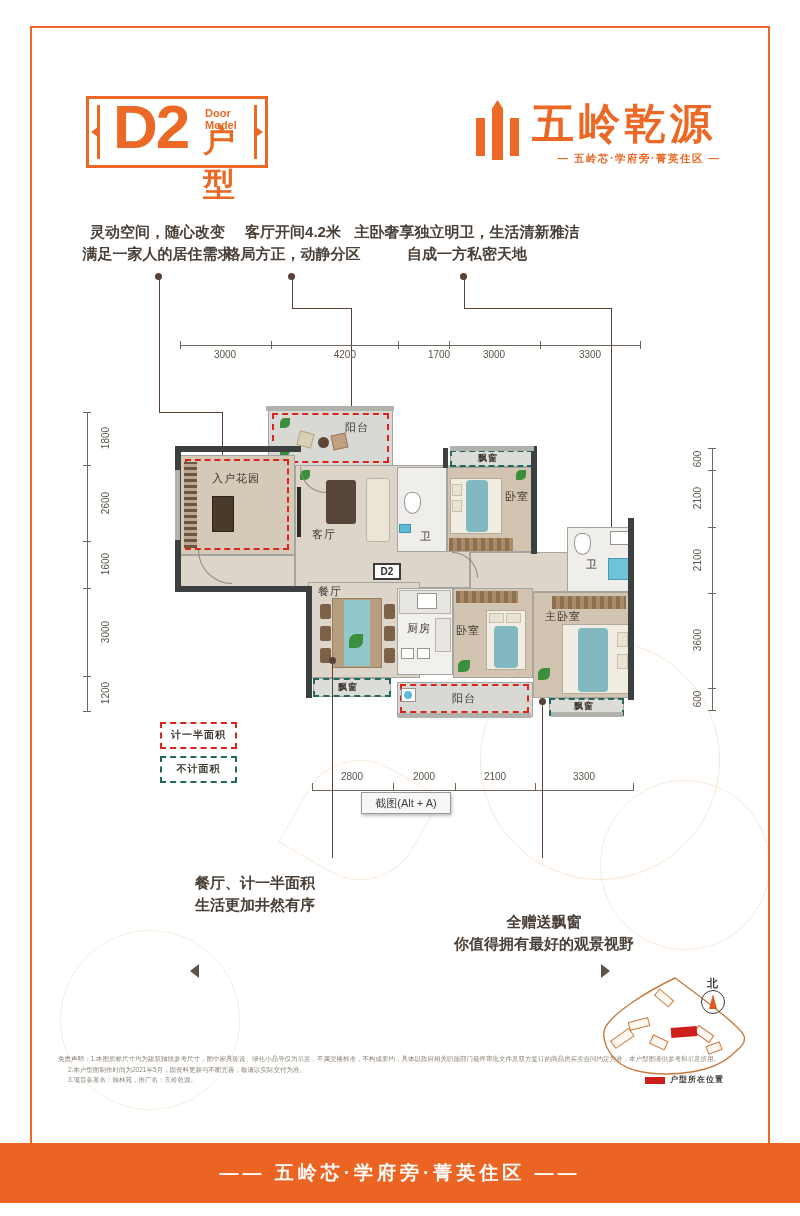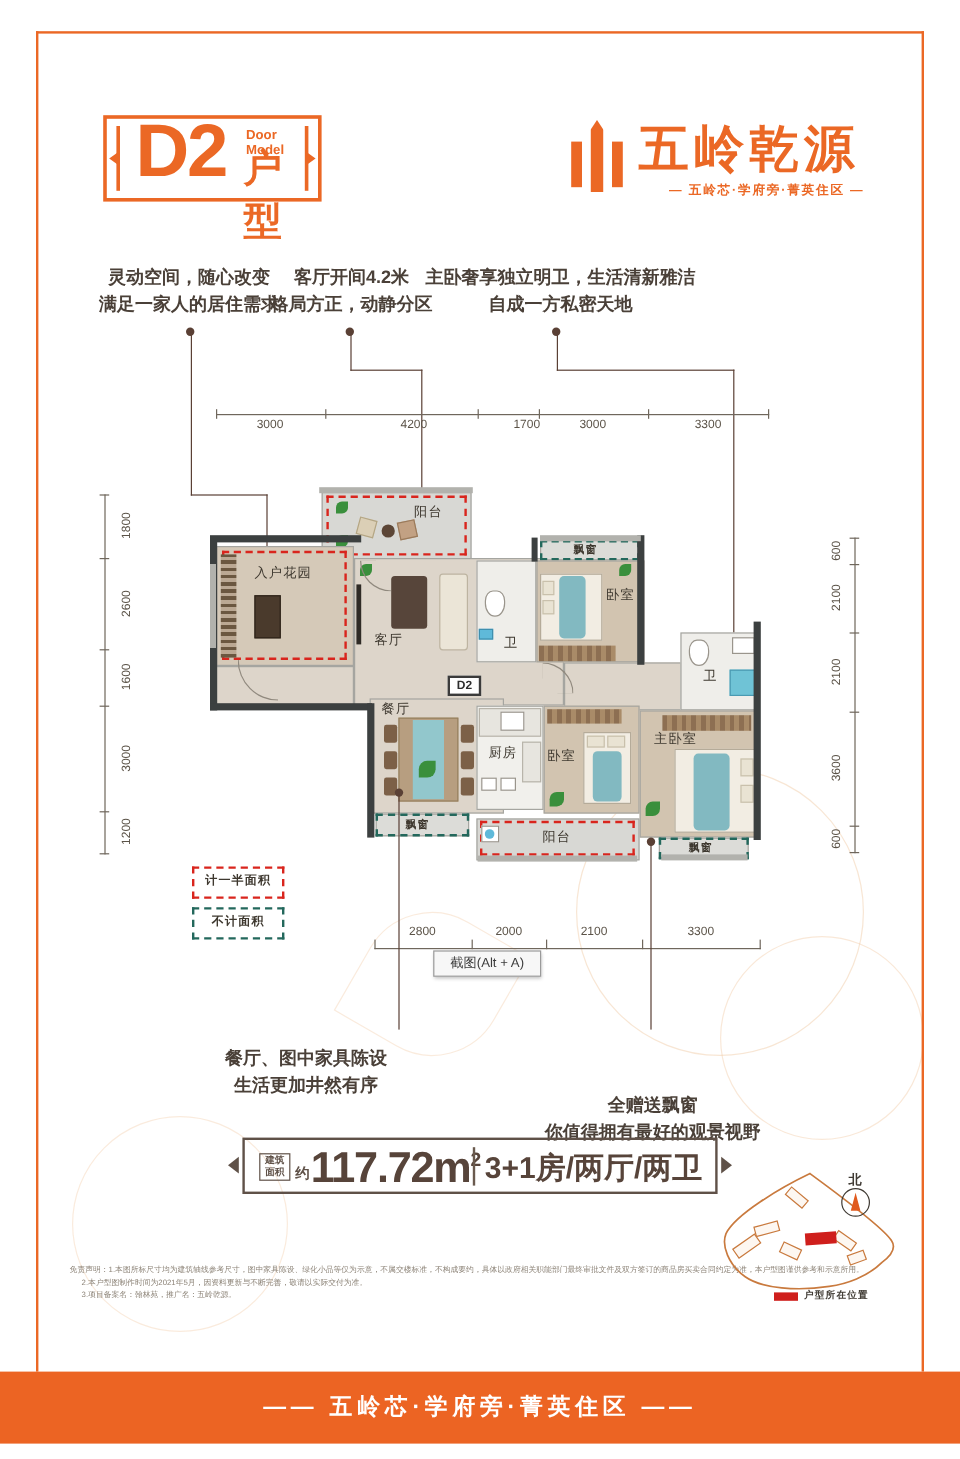--- a/index.html
+++ b/index.html
@@ -284,42 +284,30 @@
   </div>
   <div class="a teal-dash legbox" style="left:160px;top:756px;width:77px;height:27px;">
     <span>不计面积</span>
   </div>
 
   <div class="a tooltip" style="left:361px;top:792px;width:90px;height:22px;">
     <span>截图(Alt + A)</span>
   </div>
 
   <div class="a ct" style="left:165px;top:872px;width:180px;">
-    <div>餐厅、图中家具陈设</div>
+    <div>餐厅、计一半面积</div>
     <div>生活更加井然有序</div>
   </div>
   <div class="a ct" style="left:434px;top:911px;width:220px;">
     <div>全赠送飘窗</div>
     <div>你值得拥有最好的观景视野</div>
   </div>
 
   <span class="a tri" style="left:190px;top:964px;border-top:7px solid transparent;border-bottom:7px solid transparent;border-right:9px solid #5f5148;"></span>
   <span class="a tri" style="left:601px;top:964px;border-top:7px solid transparent;border-bottom:7px solid transparent;border-left:9px solid #5f5148;"></span>
-  <div class="a" style="left:202px;top:948px;width:396px;height:47px;border:2px solid #5f5148;">
-    <div class="a" style="left:12px;top:11px;width:26px;height:23px;border:1.5px solid #5f5148;text-align:center;">
-      <div style="font-size:8px;line-height:10px;font-weight:bold;color:#5f5148;">建筑</div>
-      <div style="font-size:8px;line-height:10px;font-weight:bold;color:#5f5148;">面积</div>
-    </div>
-    <span class="a" style="left:42px;top:20px;font-size:12px;font-weight:bold;color:#5f5148;">约</span>
-    <span class="a" style="left:55px;top:2px;font-size:36px;font-weight:800;color:#57443a;letter-spacing:-1px;">
-      <span>117.72m</span><sup style="font-size:16px;">2</sup>
-    </span>
-    <span class="a" style="left:190px;top:6px;width:2px;height:32px;background:#6a5a4e;"></span>
-    <span class="a" style="left:200px;top:7px;font-size:25px;font-weight:bold;color:#57443a;white-space:nowrap;">3+1房/两厅/两卫</span>
-  </div>
 
   <div class="a" style="left:58px;top:1054px;width:620px;">
     <div class="disc">免责声明：1.本图所标尺寸均为建筑轴线参考尺寸，图中家具陈设、绿化小品等仅为示意，不属交楼标准，不构成要约，具体以政府相关职能部门最终审批文件及双方签订的商品房买卖合同约定为准，本户型图谨供参考和示意所用。</div>
     <div class="disc" style="padding-left:10px;">2.本户型图制作时间为2021年5月，因资料更新与不断完善，敬请以实际交付为准。</div>
     <div class="disc" style="padding-left:10px;">3.项目备案名：翰林苑，推广名：五岭乾源。</div>
   </div>
 
   <div class="a" style="left:595px;top:972px;width:165px;height:118px;">
     <svg width="165" height="118" viewBox="0 0 165 118">
       <path d="M80 6 C 110 28, 142 52, 148 62 C 152 68, 148 74, 140 80 C 128 92, 110 98, 96 100 C 70 104, 40 102, 26 92 C 12 82, 6 66, 10 56 C 18 40, 55 18, 80 6 Z" fill="none" stroke="#c97a3e" stroke-width="1.4"></path>

